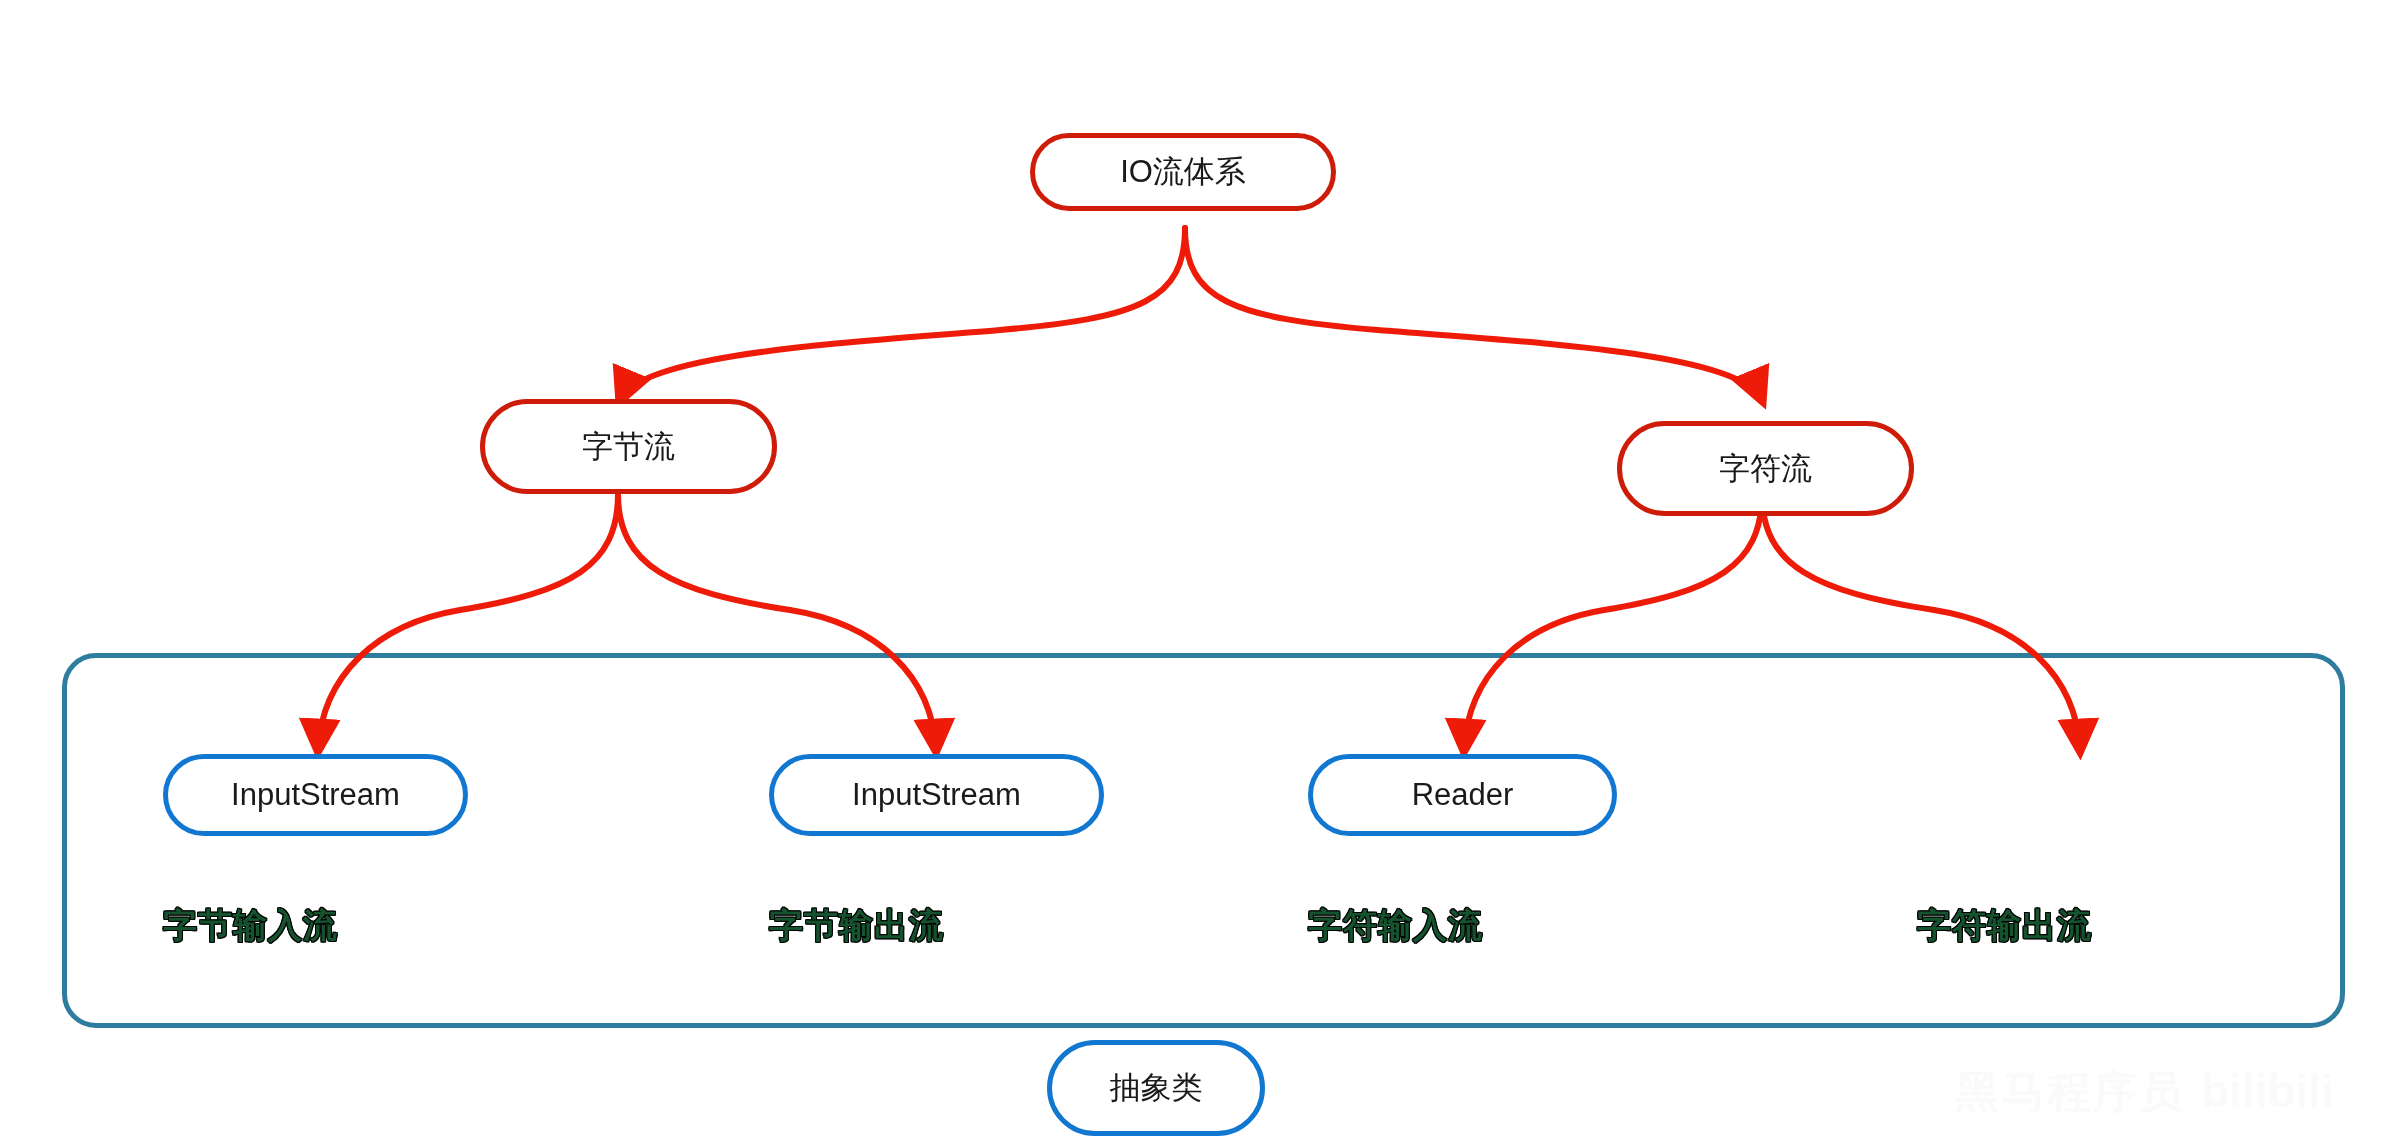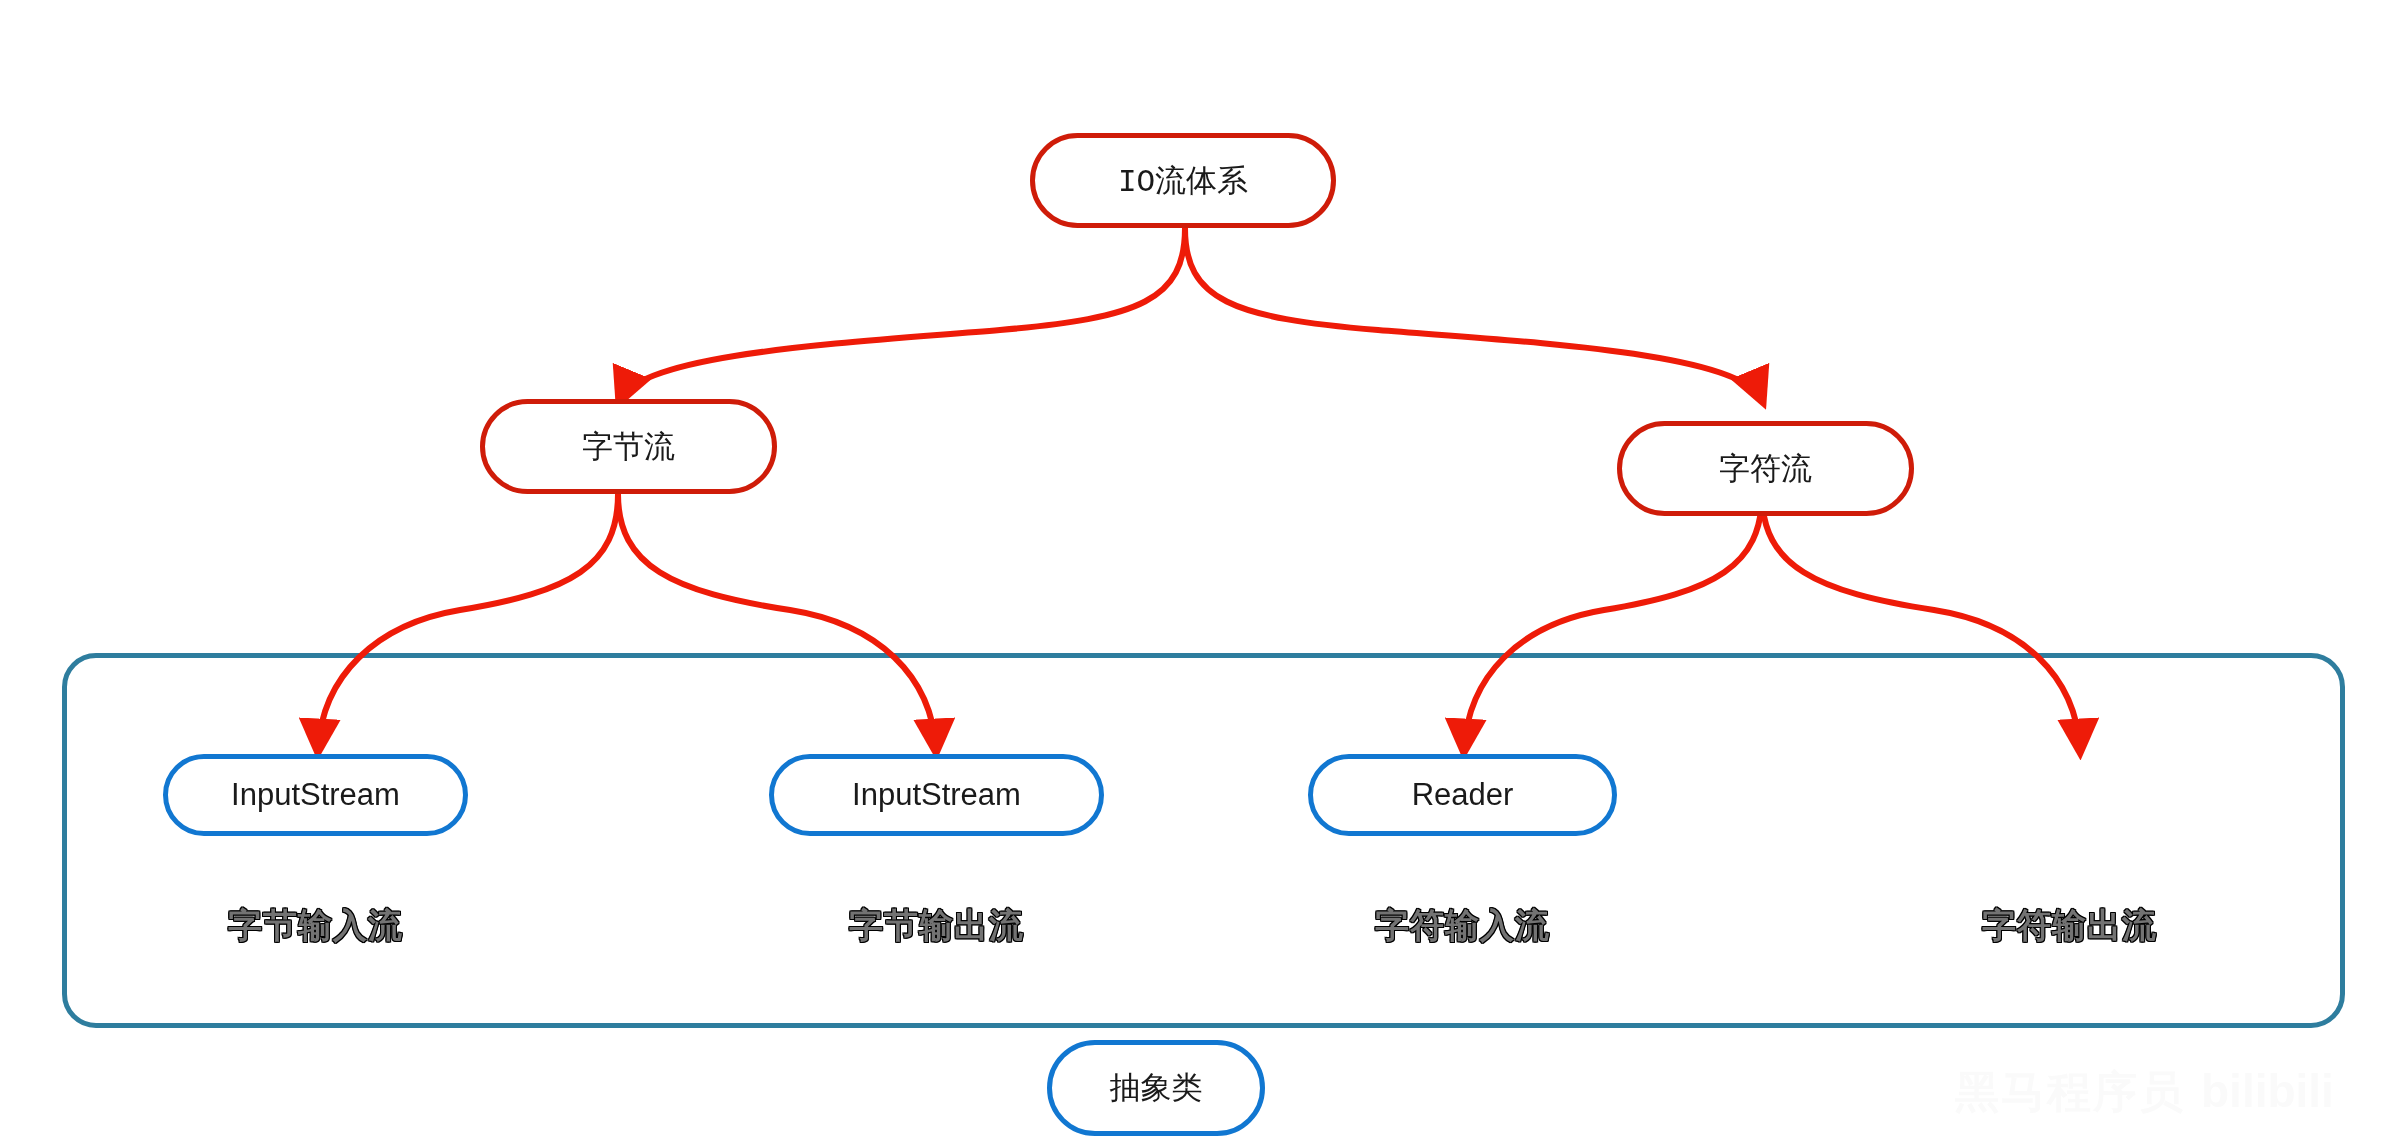--- a/index.html
+++ b/index.html
@@ -86,25 +86,25 @@
     border-radius: 48px;
     font-size: 31px;
     z-index: 5;
   }
 
   
   .caption {
     position: absolute;
     display: flex;
     align-items: center;
-    justify-content: center;
+    justify-content: flex-start;
     font-size: 34px;
     font-weight: 700;
     letter-spacing: 1px;
-    color: #737373;
+    color: #14532d;
     white-space: nowrap;
     text-shadow:
       1px 0 0 #000, -1px 0 0 #000,
       0 1px 0 #000, 0 -1px 0 #000,
       1px 1px 0 #000, -1px -1px 0 #000,
       1px -1px 0 #000, -1px 1px 0 #000;
     z-index: 3;
   }
 
   
@@ -151,21 +151,21 @@
 
     <path d="M 618 494 C 618 566 570 592 460 610 C 376 624 322 676 318 750" fill="none" stroke="#ee1b08" stroke-width="6" stroke-linecap="round" marker-end="url(#arrowRed)"></path>
 
     <path d="M 618 494 C 618 566 672 592 790 610 C 878 624 932 676 936 750" fill="none" stroke="#ee1b08" stroke-width="6" stroke-linecap="round" marker-end="url(#arrowRed)"></path>
 
     <path d="M 1762 494 C 1762 566 1714 592 1604 610 C 1520 624 1468 676 1464 750" fill="none" stroke="#ee1b08" stroke-width="6" stroke-linecap="round" marker-end="url(#arrowRed)"></path>
 
     <path d="M 1762 494 C 1762 566 1816 592 1934 610 C 2022 624 2076 676 2080 750" fill="none" stroke="#ee1b08" stroke-width="6" stroke-linecap="round" marker-end="url(#arrowRed)"></path>
   </svg>
 
-  <div class="node node-root" style="left:1030px; top:133px; width:306px; height:95px;font-family:Liberation Mono, monospace;">
+  <div class="node node-root" style="left:1030px; top:133px; width:306px; height:78px;">
     <span>IO流体系</span>
   </div>
 
   <div class="node node-branch" style="left:480px; top:399px; width:297px; height:95px;">
     <span>字节流</span>
   </div>
 
   <div class="node node-branch" style="left:1617px; top:399px; width:297px; height:95px;margin-top:22px;">
     <span>字符流</span>
   </div>

